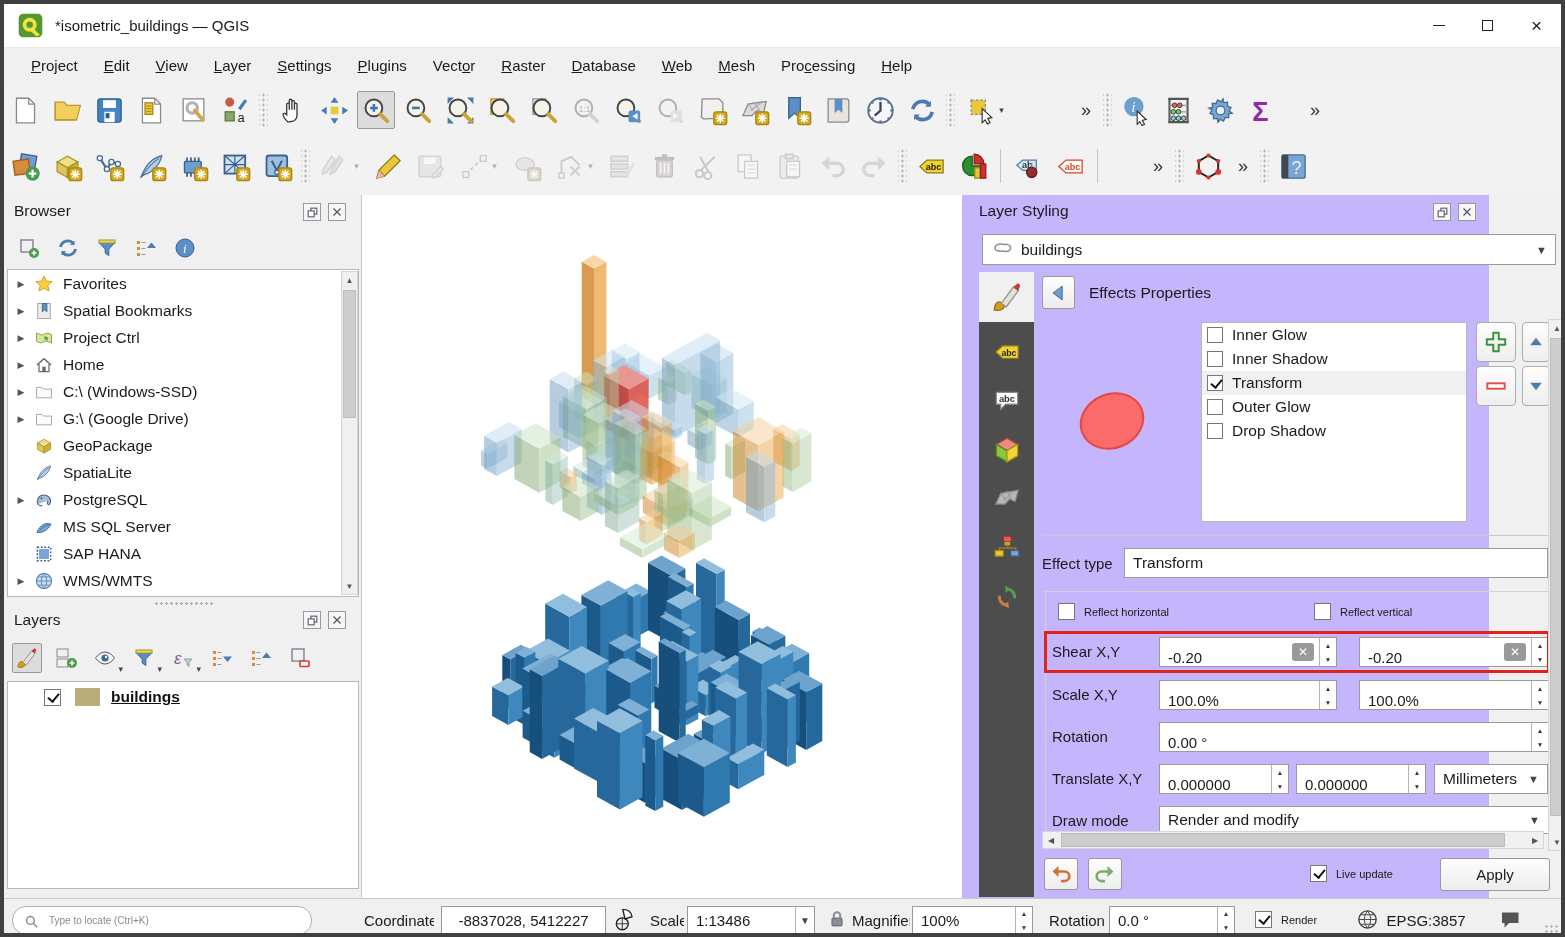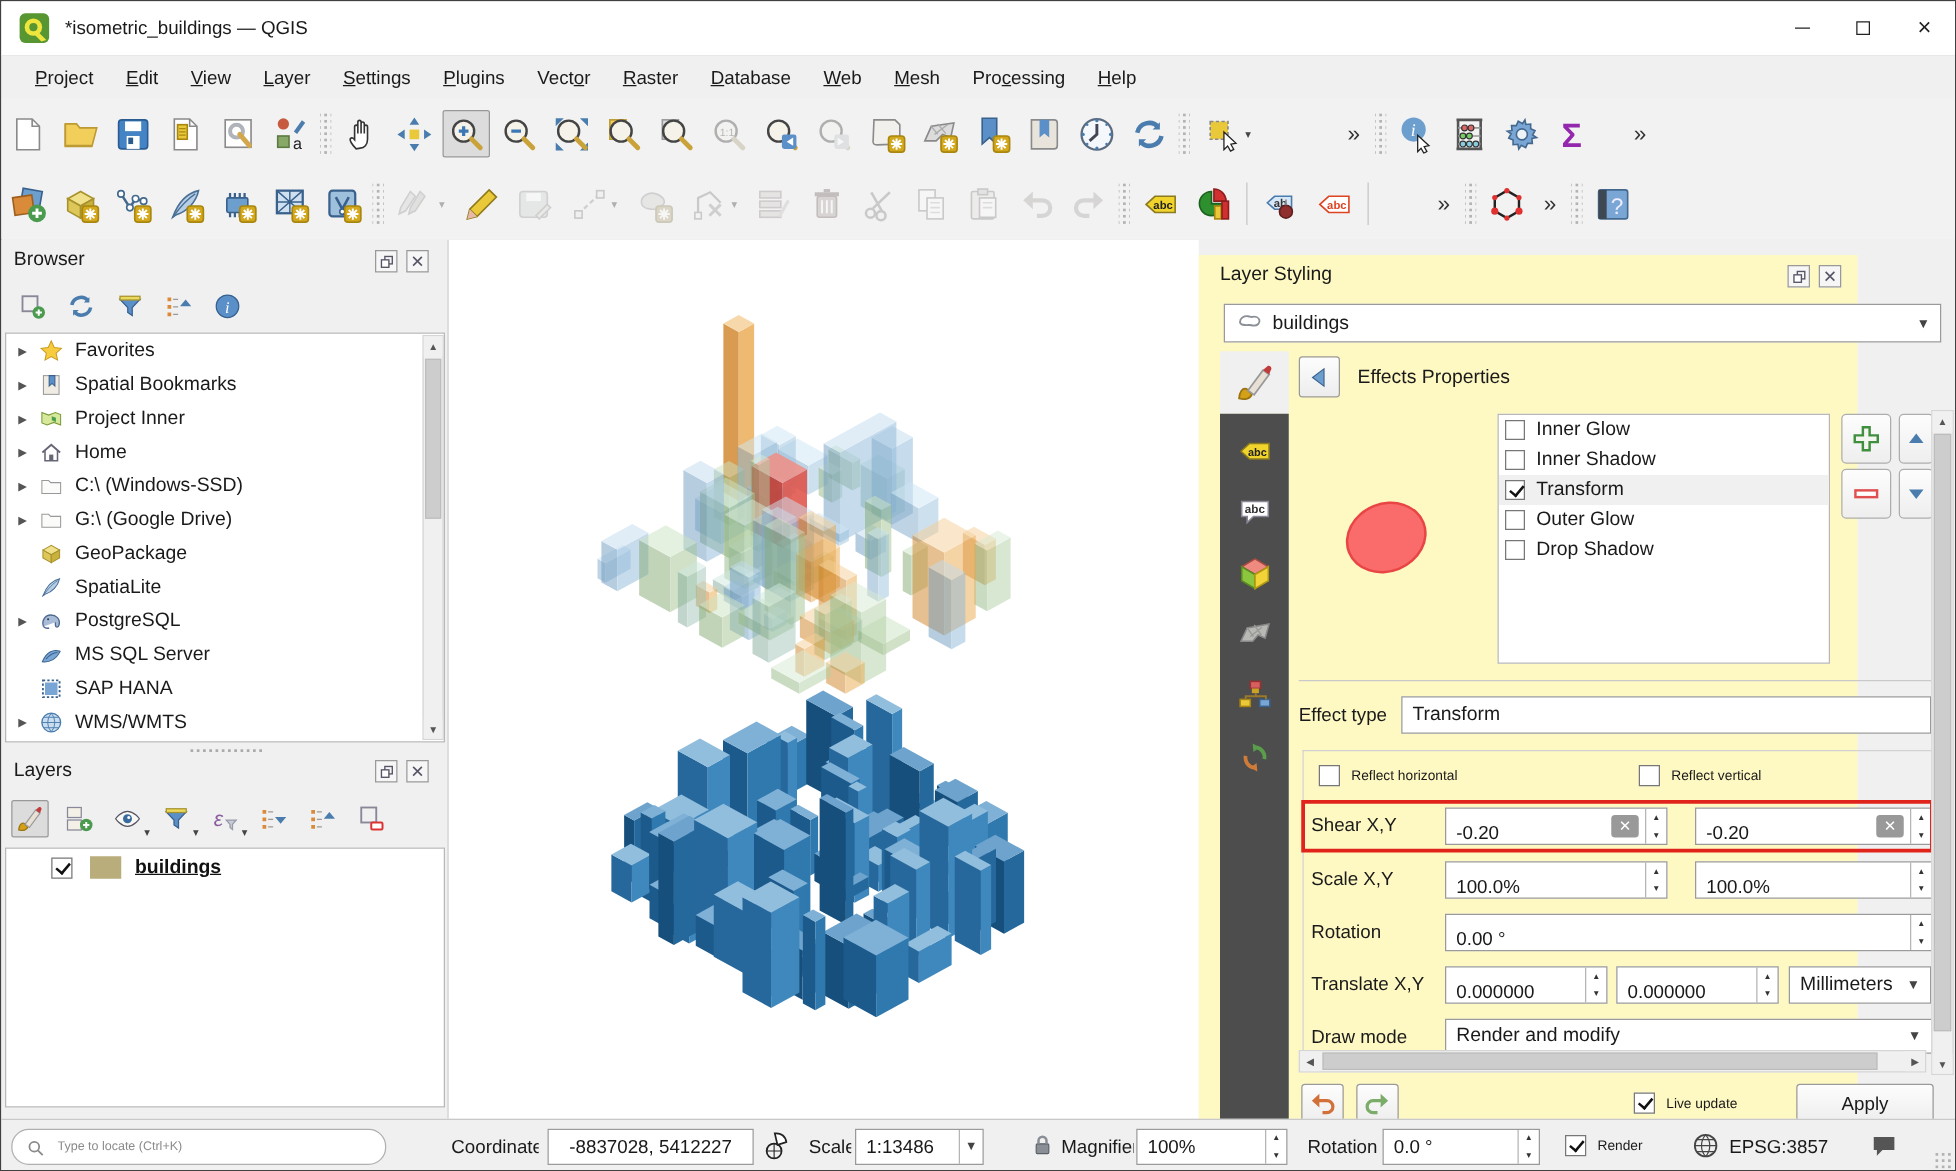--- a/index.html
+++ b/index.html
@@ -1,18 +1,18 @@
 <!DOCTYPE html>
 <html><head>
 <meta charset="utf-8">
 <style>
 *{margin:0;padding:0;box-sizing:border-box}
 html,body{background:#777}
 body{font-family:"Liberation Sans",sans-serif}
-.win{position:relative;width:1565px;height:937px;background:#f0f0f0;border:1px solid #404040;overflow:hidden}
+.win{position:relative;width:1565px;height:937px;background:#f0f0f0;border:4px solid #404040;overflow:hidden}
 
 .titlebar{position:absolute;left:0;top:0;right:0;height:44px;background:#fff;display:flex;align-items:center;border-bottom:1px solid #e8e8e8}
 .qlogo{width:27px;height:27px;margin-left:13px;flex:none}
 .wtitle{margin-left:11px;font-size:15px;color:#1a1a1a}
 .winbtns{position:absolute;right:0;top:0;height:100%;display:flex}
 .wbtn{width:49px;height:100%;display:flex;align-items:center;justify-content:center;color:#222}
 .g-min{width:12px;height:1.6px;background:#222}
 .g-max{width:11px;height:11px;border:1.3px solid #222}
 .g-x{font-size:19px;line-height:1}
 
@@ -53,21 +53,21 @@
 .hsbthumb{position:absolute;top:1px;bottom:1px;background:#cdcdcd;border:1px solid #bdbdbd}
 
 .layerrow{display:flex;align-items:center}
 .cb{width:17px;height:17px;border:1px solid #777;background:#fff;position:relative;flex:none}
 .cb.on::after{content:"";position:absolute;left:4.5px;top:1px;width:5px;height:9px;border-right:2.2px solid #111;border-bottom:2.2px solid #111;transform:rotate(40deg)}
 .swatch{width:25px;height:18px;margin-left:14px;flex:none}
 .lname{font-size:15.5px;font-weight:bold;text-decoration:underline;margin-left:11px;color:#111}
 
 .canvas{position:absolute;left:358px;top:191px;width:600px;height:703px;background:#fff;overflow:hidden}
 
-.rpanel{position:absolute;left:958px;top:203px;width:527px;height:703px;background:#fef9c3}
+.rpanel{position:absolute;left:958px;top:191px;width:527px;height:703px;background:#c4b5fd}
 .combo{position:absolute;background:#fff;border:1px solid #9a9a9a;display:flex;align-items:center;font-size:15.5px;color:#1a1a1a}
 .combo .car{position:absolute;right:8px;font-size:11px;color:#444}
 .darkbar{position:absolute;background:#4d4d4d;display:flex;flex-direction:column;align-items:center;padding-top:13px;gap:15px}
 .dtab{width:36px;height:34px;display:flex;align-items:center;justify-content:center}
 .seltab{position:absolute;display:flex;align-items:center;justify-content:center;background:#f0f0f0}
 .erow{display:flex;align-items:center;height:24px;padding-left:5px;gap:9px}
 .erow.sel{background:#f0f0f0}
 .erow .cb{width:16px;height:16px}
 .elabel{font-size:15.5px;color:#1a1a1a}
 .sqbtn{position:absolute;width:40px;height:40px;border:1px solid #adadad;border-radius:4px;background:linear-gradient(#fdfdfd,#eee);display:flex;align-items:center;justify-content:center}
@@ -767,21 +767,21 @@
           <span class="tlabel">Spatial Bookmarks</span>
         </div>
         <div class="trow">
           <span class="arr">▶</span>
           <span class="ic" style="width:20px;height:20px">
             <svg viewBox="0 0 24 24">
               <path d="M3 6l6.5 2.5L16 6l5 2v10l-6.5-2.5L8 18l-5-2z" fill="#d8e89a" stroke="#7a9a3a"></path>
               <path d="M12.5 9.5l4 1.5v4l-4-1.5z" fill="#4aa04a"></path>
             </svg>
           </span>
-          <span class="tlabel">Project Inner</span>
+          <span class="tlabel">Project Ctrl</span>
         </div>
         <div class="trow">
           <span class="arr">▶</span>
           <span class="ic" style="width:20px;height:20px">
             <svg viewBox="0 0 24 24">
               <path d="M3.5 12L12 4.5 20.5 12" fill="none" stroke="#667" stroke-width="1.8"></path>
               <path d="M6 10.5V20h12v-9.5" fill="#fff" stroke="#667" stroke-width="1.5"></path>
               <rect x="10" y="14" width="4" height="6" fill="#667"></rect>
             </svg>
           </span>
@@ -1937,21 +1937,21 @@
         <span>-8837028, 5412227</span>
       </div>
   <span class="sic" style="left:608px;top:8px;width:26px;height:26px">
         <svg viewBox="0 0 24 24">
           <path d="M10 2.5c4.5-.5 8 2 8.5 6.5L12 11z" fill="#fff" stroke="#222" stroke-width="1.3"></path>
           <circle cx="9.5" cy="15.5" r="5.5" fill="none" stroke="#222" stroke-width="1.3"></circle>
           <path d="M9.5 10v11M4 15.5h11" stroke="#222" stroke-width=".8"></path>
         </svg>
       </span>
   <div class="slabel" style="left:646px;top:13px;width:34px">Scale</div>
-  <div class="sfield" style="left:683px;top:7px;width:103px">
+  <div class="sfield" style="left:683px;top:7px;width:128px">
    <span class="fval">1:13486</span>
    <span style="position:absolute;right:0;top:0;bottom:0;width:19px;border-left:1px solid #b5b5b5;display:flex;align-items:center;justify-content:center;font-size:10px;color:#444">▼</span>
   </div>
   <span class="sic" style="left:822px;top:9px;width:22px;height:22px">
         <svg viewBox="0 0 24 24">
           <rect x="6.5" y="11" width="11" height="8.5" rx="1" fill="#8a8f96" stroke="#5a5f66"></rect>
           <path d="M8.5 11V8.2a3.5 3.5 0 0 1 7 0V11" fill="none" stroke="#8a8f96" stroke-width="2.2"></path>
         </svg>
       </span>
   <div class="slabel" style="left:848px;top:13px;width:58px">Magnifier</div>

